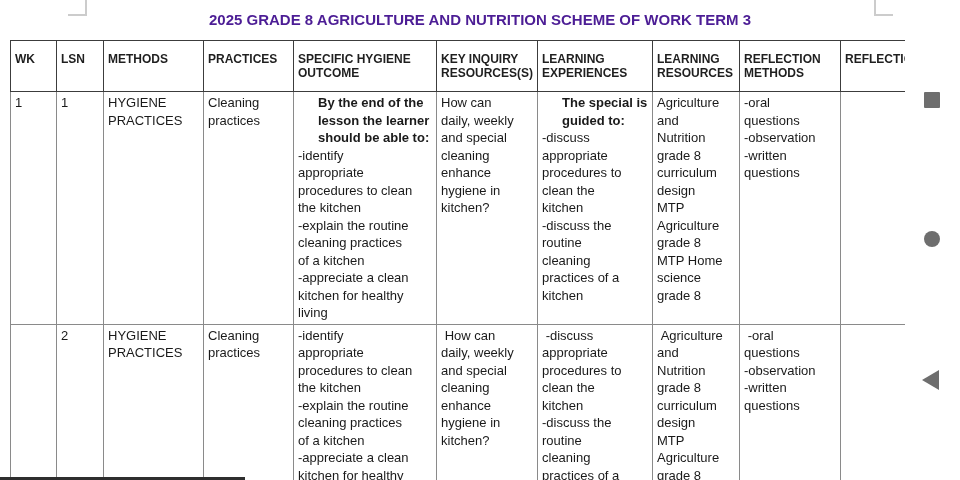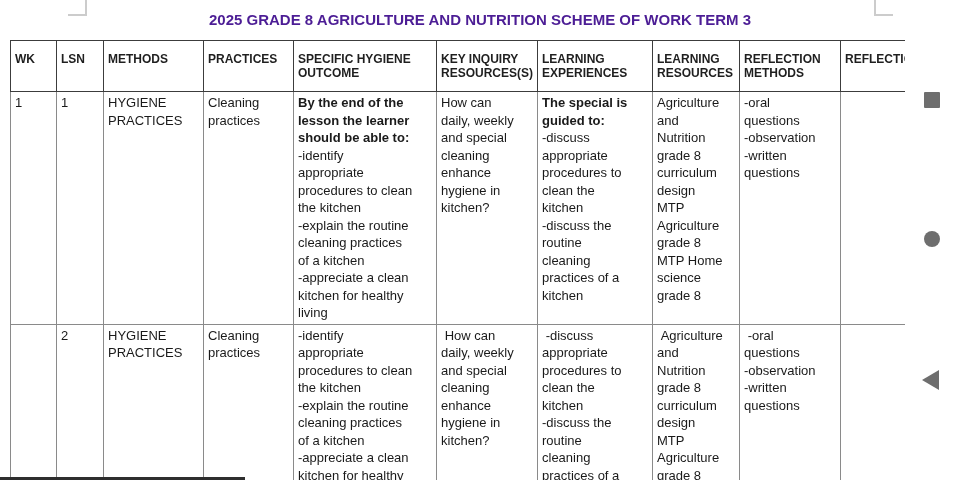--- a/index.html
+++ b/index.html
@@ -22,21 +22,21 @@
   }
   table.sow th{
     border:1px solid #3c3c3c;vertical-align:top;text-align:left;
     font-size:12px;line-height:14px;font-weight:bold;padding:11px 4px;
     white-space:pre-wrap;color:#1f1f1f;height:28px;
   }
   table.sow td{
     border:1px solid #8a8a8a;border-top:1px solid #555;vertical-align:top;text-align:left;
     font-size:13px;line-height:17.5px;padding:2px 1px 2px 4px;color:#1a1a1a;
   }
-  td .b{font-weight:bold;white-space:pre-wrap;}
+  td .b{font-weight:bold;white-space:pre-wrap;margin-left:20px;}
   td .t{white-space:pre-wrap;}
   
   .nav-recents{position:absolute;left:924px;top:92px;width:16px;height:16px;background:#6e6e6e;border-radius:1px;}
   .nav-home{position:absolute;left:924px;top:231px;width:16px;height:16px;background:#6e6e6e;border-radius:50%;}
   .nav-back{position:absolute;left:922px;top:370px;width:0;height:0;
     border-right:17px solid #6e6e6e;border-top:10px solid transparent;border-bottom:10px solid transparent;}
   .bottom-bar{position:absolute;left:0;top:477px;width:245px;height:3px;background:#2e2e2e;}
 </style>
 </head>
 <body>

